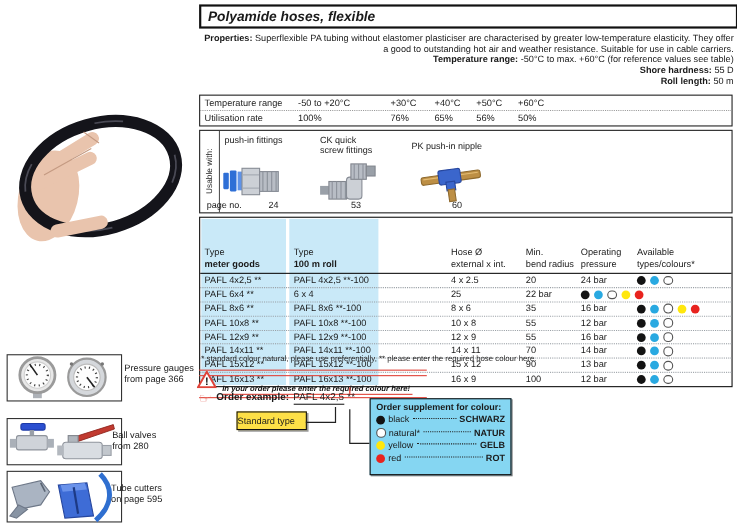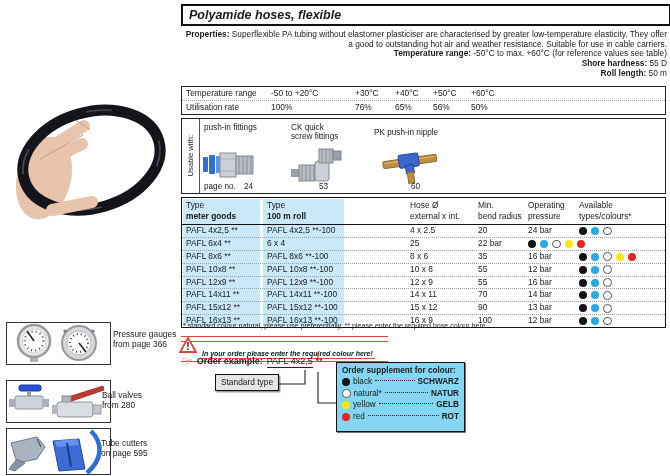--- a/index.html
+++ b/index.html
@@ -29,21 +29,21 @@
   .uw-name{position:absolute;font-size:8.2px;line-height:9.2px;white-space:pre-line;}
   .uw-num{position:absolute;bottom:2px;font-size:8.2px;}
   .uw-img{position:absolute;}
 
   
   .ptable{position:absolute;left:181px;top:197px;width:483px;border:1.5px solid #111;}
   .bluecol{position:absolute;top:1px;bottom:1px;background:#c9e9f8;}
   .bc1{left:1px;width:77px;}
   .bc2{left:81px;width:81px;}
   .pgrid{position:relative;display:grid;grid-template-columns:81px 143px 68px 50px 51px 1fr;}
-  .phead{height:24px;border-bottom:1.2px solid #111;font-size:8.4px;line-height:10.5px;padding-top:2px;}
+  .phead{height:24px;border-bottom:1.2px solid #111;font-size:8.4px;line-height:10.5px;padding-top:2px;margin-top:24px;}
   .phead .c{padding-left:4px;}
   .phead .c.bold2 .l2{font-weight:700;}
   .prow{height:11.9px;line-height:11.9px;font-size:8.4px;}
   .prow > span{padding-left:4px;white-space:nowrap;}
   .prow + .prow{border-top:1px dotted #9aa0a6;}
   .dots{display:flex;align-items:center;gap:4px;}
   .dot{width:8px;height:8px;border-radius:50%;display:inline-block;flex:0 0 auto;}
   .dot.natural{width:6.5px;height:6.5px;border:1.2px solid #555;background:#fff !important;}
 
   .footnote{position:absolute;left:183px;top:322px;font-size:7.1px;color:#222;}
@@ -57,21 +57,21 @@
   .warn-tri{position:absolute;left:-2px;top:1px;}
 
   
   .order-ex{position:absolute;left:181px;top:356px;display:flex;align-items:baseline;font-size:9px;}
   .hand-glyph{color:#e8837a;font-size:13px;line-height:10px;margin-right:4px;align-self:center;}
   .oe-label{font-weight:700;margin-right:4px;}
   .oe-value{border-bottom:1px solid #222;padding-bottom:1px;}
   .oe-stars{margin-left:3px;}
 
   .std-box{position:absolute;left:215px;top:374px;width:62px;height:15px;border:1.4px solid #111;
-           box-shadow:1.5px 1.5px 0 #9a9a9a;font-size:8.4px;line-height:15px;text-align:center;background:#e5e5e5;}
+           box-shadow:1.5px 1.5px 0 #9a9a9a;font-size:8.4px;line-height:15px;text-align:left;background:#fde047;}
 
   .connectors{position:absolute;left:180px;top:350px;width:300px;height:58px;pointer-events:none;}
 
   
   .sup-box{position:absolute;left:336px;top:362px;width:129px;height:70px;background:#85d6f2;
            border:1.4px solid #111;box-shadow:1px 1px 0 #777;padding:2px 5px;box-sizing:border-box;}
   .sup-title{font-size:8.2px;font-weight:700;line-height:11px;}
   .sup-row{display:flex;align-items:center;height:11.6px;font-size:8.2px;}
   .sup-row .dot{margin-right:3px;}
   .sup-name{white-space:nowrap;}
@@ -234,21 +234,21 @@
     <svg class="uw-img" style="left:199px;top:22px" width="58" height="44" viewBox="0 0 58 44">
       <g transform="rotate(-8 29 22)">
         <rect x="2" y="17" width="54" height="7" rx="2" fill="#bd8f45" stroke="#8f6a2e"></rect>
         <line x1="4" y1="19" x2="54" y2="19" stroke="#e3bb72" stroke-width="1"></line>
         <rect x="18" y="13" width="20" height="13" rx="2" fill="#3b66cc" stroke="#27479e"></rect>
         <rect x="24" y="24" width="8" height="8" fill="#3b66cc" stroke="#27479e"></rect>
         <rect x="25" y="31" width="6" height="11" fill="#bd8f45" stroke="#8f6a2e"></rect>
       </g>
     </svg>
 
-    <div class="uw-num" style="left:22px">page no.</div>
+    <div class="uw-num" style="left:6px">page no.</div>
     <div class="uw-num" style="left:62px">24</div>
     <div class="uw-num" style="left:137px">53</div>
     <div class="uw-num" style="left:229px">60</div>
   </div>
 
   <div class="ptable">
     <div class="bluecol bc1"></div>
     <div class="bluecol bc2"></div>
     <div class="pgrid phead">
       <div class="c bold2">

